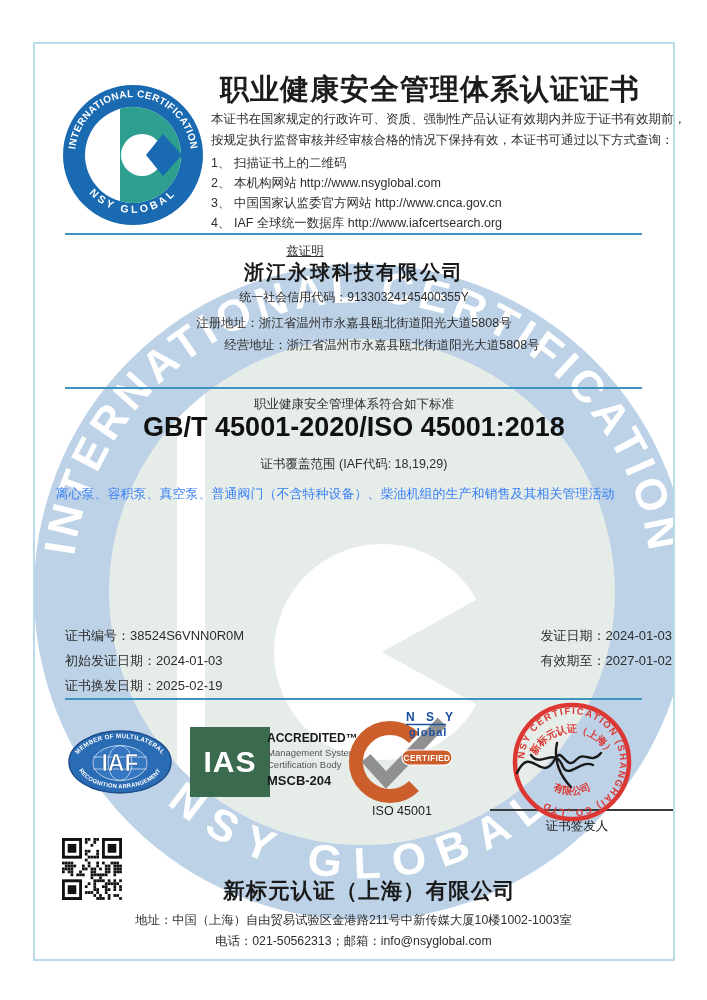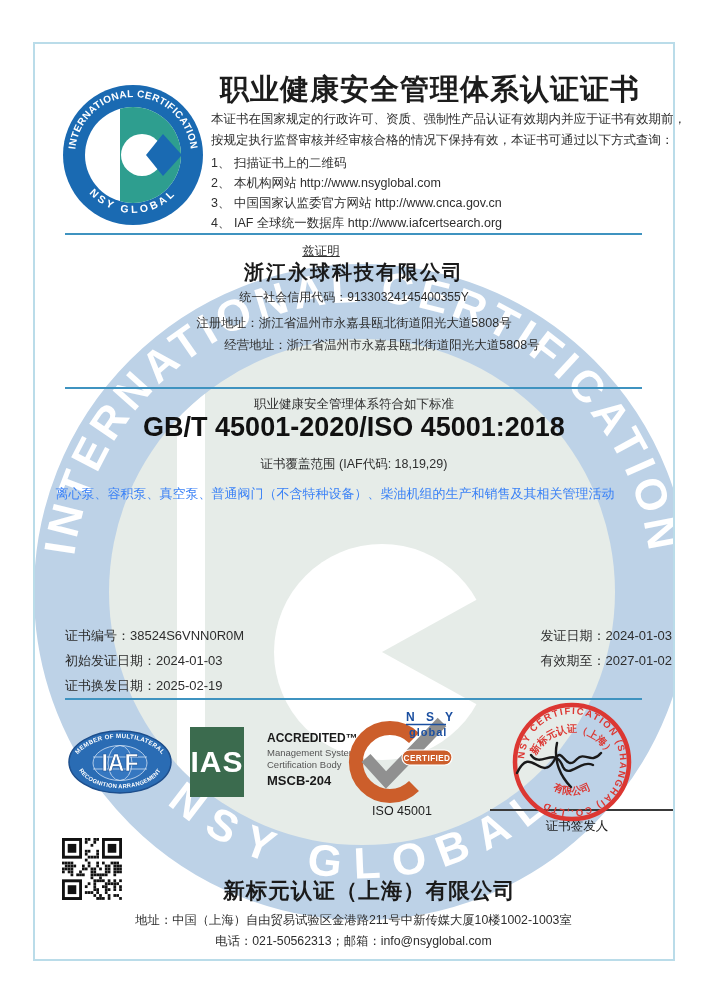--- a/index.html
+++ b/index.html
@@ -72,21 +72,21 @@
 
   <div class="txt body-line" style="left:211px;top:111px;">本证书在国家规定的行政许可、资质、强制性产品认证有效期内并应于证书有效期前，</div>
   <div class="txt body-line" style="left:211px;top:132px;">按规定执行监督审核并经审核合格的情况下保持有效，本证书可通过以下方式查询：</div>
   <div class="txt body-line" style="left:211px;top:155px;">1、 扫描证书上的二维码</div>
   <div class="txt body-line" style="left:211px;top:175px;">2、 本机构网站 http://www.nsyglobal.com</div>
   <div class="txt body-line" style="left:211px;top:195px;">3、 中国国家认监委官方网站 http://www.cnca.gov.cn</div>
   <div class="txt body-line" style="left:211px;top:215px;">4、 IAF 全球统一数据库 http://www.iafcertsearch.org</div>
 
   <div class="hr" style="top:233px;"></div>
 
-  <div class="txt center body-line" style="left:33px;top:243px;width:576px;text-decoration:underline;">兹证明</div>
+  <div class="txt center body-line" style="left:17px;top:243px;width:576px;text-decoration:underline;">兹证明</div>
   <div class="txt center" style="left:33px;top:259px;width:642px;font-size:20px;font-weight:600;color:#1a1a1a;letter-spacing:2px;">浙江永球科技有限公司</div>
   <div class="txt center" style="left:33px;top:289px;width:642px;font-size:12px;">统一社会信用代码：91330324145400355Y</div>
   <div class="txt center body-line" style="left:33px;top:315px;width:642px;">注册地址：浙江省温州市永嘉县瓯北街道阳光大道5808号</div>
   <div class="txt center body-line" style="left:33px;top:337px;width:698px;">经营地址：浙江省温州市永嘉县瓯北街道阳光大道5808号</div>
 
   <div class="hr" style="top:387px;"></div>
 
   <div class="txt center body-line" style="left:33px;top:396px;width:642px;">职业健康安全管理体系符合如下标准</div>
   <div class="txt center" style="left:33px;top:412px;width:642px;font-size:27px;font-weight:bold;color:#111;">GB/T 45001-2020/ISO 45001:2018</div>
   <div class="txt center body-line" style="left:33px;top:456px;width:642px;">证书覆盖范围 (IAF代码: 18,19,29)</div>
@@ -112,21 +112,21 @@
     <line x1="25" y1="39" x2="79" y2="39" stroke="#cfe0f2" stroke-width="0.8"></line>
     <text x="52" y="41" text-anchor="middle" font-size="23" font-weight="bold" fill="#ffffff" stroke="#1d4e8c" stroke-width="0.6">IAF</text>
     <text font-size="6.2" font-weight="bold" fill="#ffffff" letter-spacing="0.3" text-anchor="middle">
       <textPath href="#iafTop" startOffset="50%">MEMBER OF MULTILATERAL</textPath>
     </text>
     <text font-size="5.8" font-weight="bold" fill="#ffffff" letter-spacing="0.2" text-anchor="middle">
       <textPath href="#iafBot" startOffset="50%">RECOGNITION ARRANGEMENT</textPath>
     </text>
   </svg>
 
-  <div class="abs" style="left:190px;top:727px;width:54px;height:70px;background:#3b6b4e;display:flex;align-items:center;justify-content:center;">
+  <div class="abs" style="left:190px;top:727px;width:80px;height:70px;background:#3b6b4e;display:flex;align-items:center;justify-content:center;">
     <span style="color:#fff;font-size:30px;font-weight:bold;letter-spacing:1px;">IAS</span>
   </div>
   <div class="txt" style="left:267px;top:731px;font-size:12px;font-weight:bold;color:#1a1a1a;">ACCREDITED™</div>
   <div class="txt" style="left:267px;top:747px;font-size:9.5px;color:#555;">Management Systems</div>
   <div class="txt" style="left:267px;top:759px;font-size:9.5px;color:#555;text-align:right;">Certification Body</div>
   <div class="txt" style="left:267px;top:773px;font-size:13px;font-weight:bold;color:#1a1a1a;">MSCB-204</div>
 
   <svg class="abs" style="left:348px;top:708px;" width="112" height="98" viewBox="0 0 112 98">
     <path d="M66,78 A34,34 0 1 1 66,30" fill="none" stroke="#cc5e2b" stroke-width="14"></path>
     <path d="M18,50 L38,72 L94,14" fill="none" stroke="#909090" stroke-width="12"></path>

